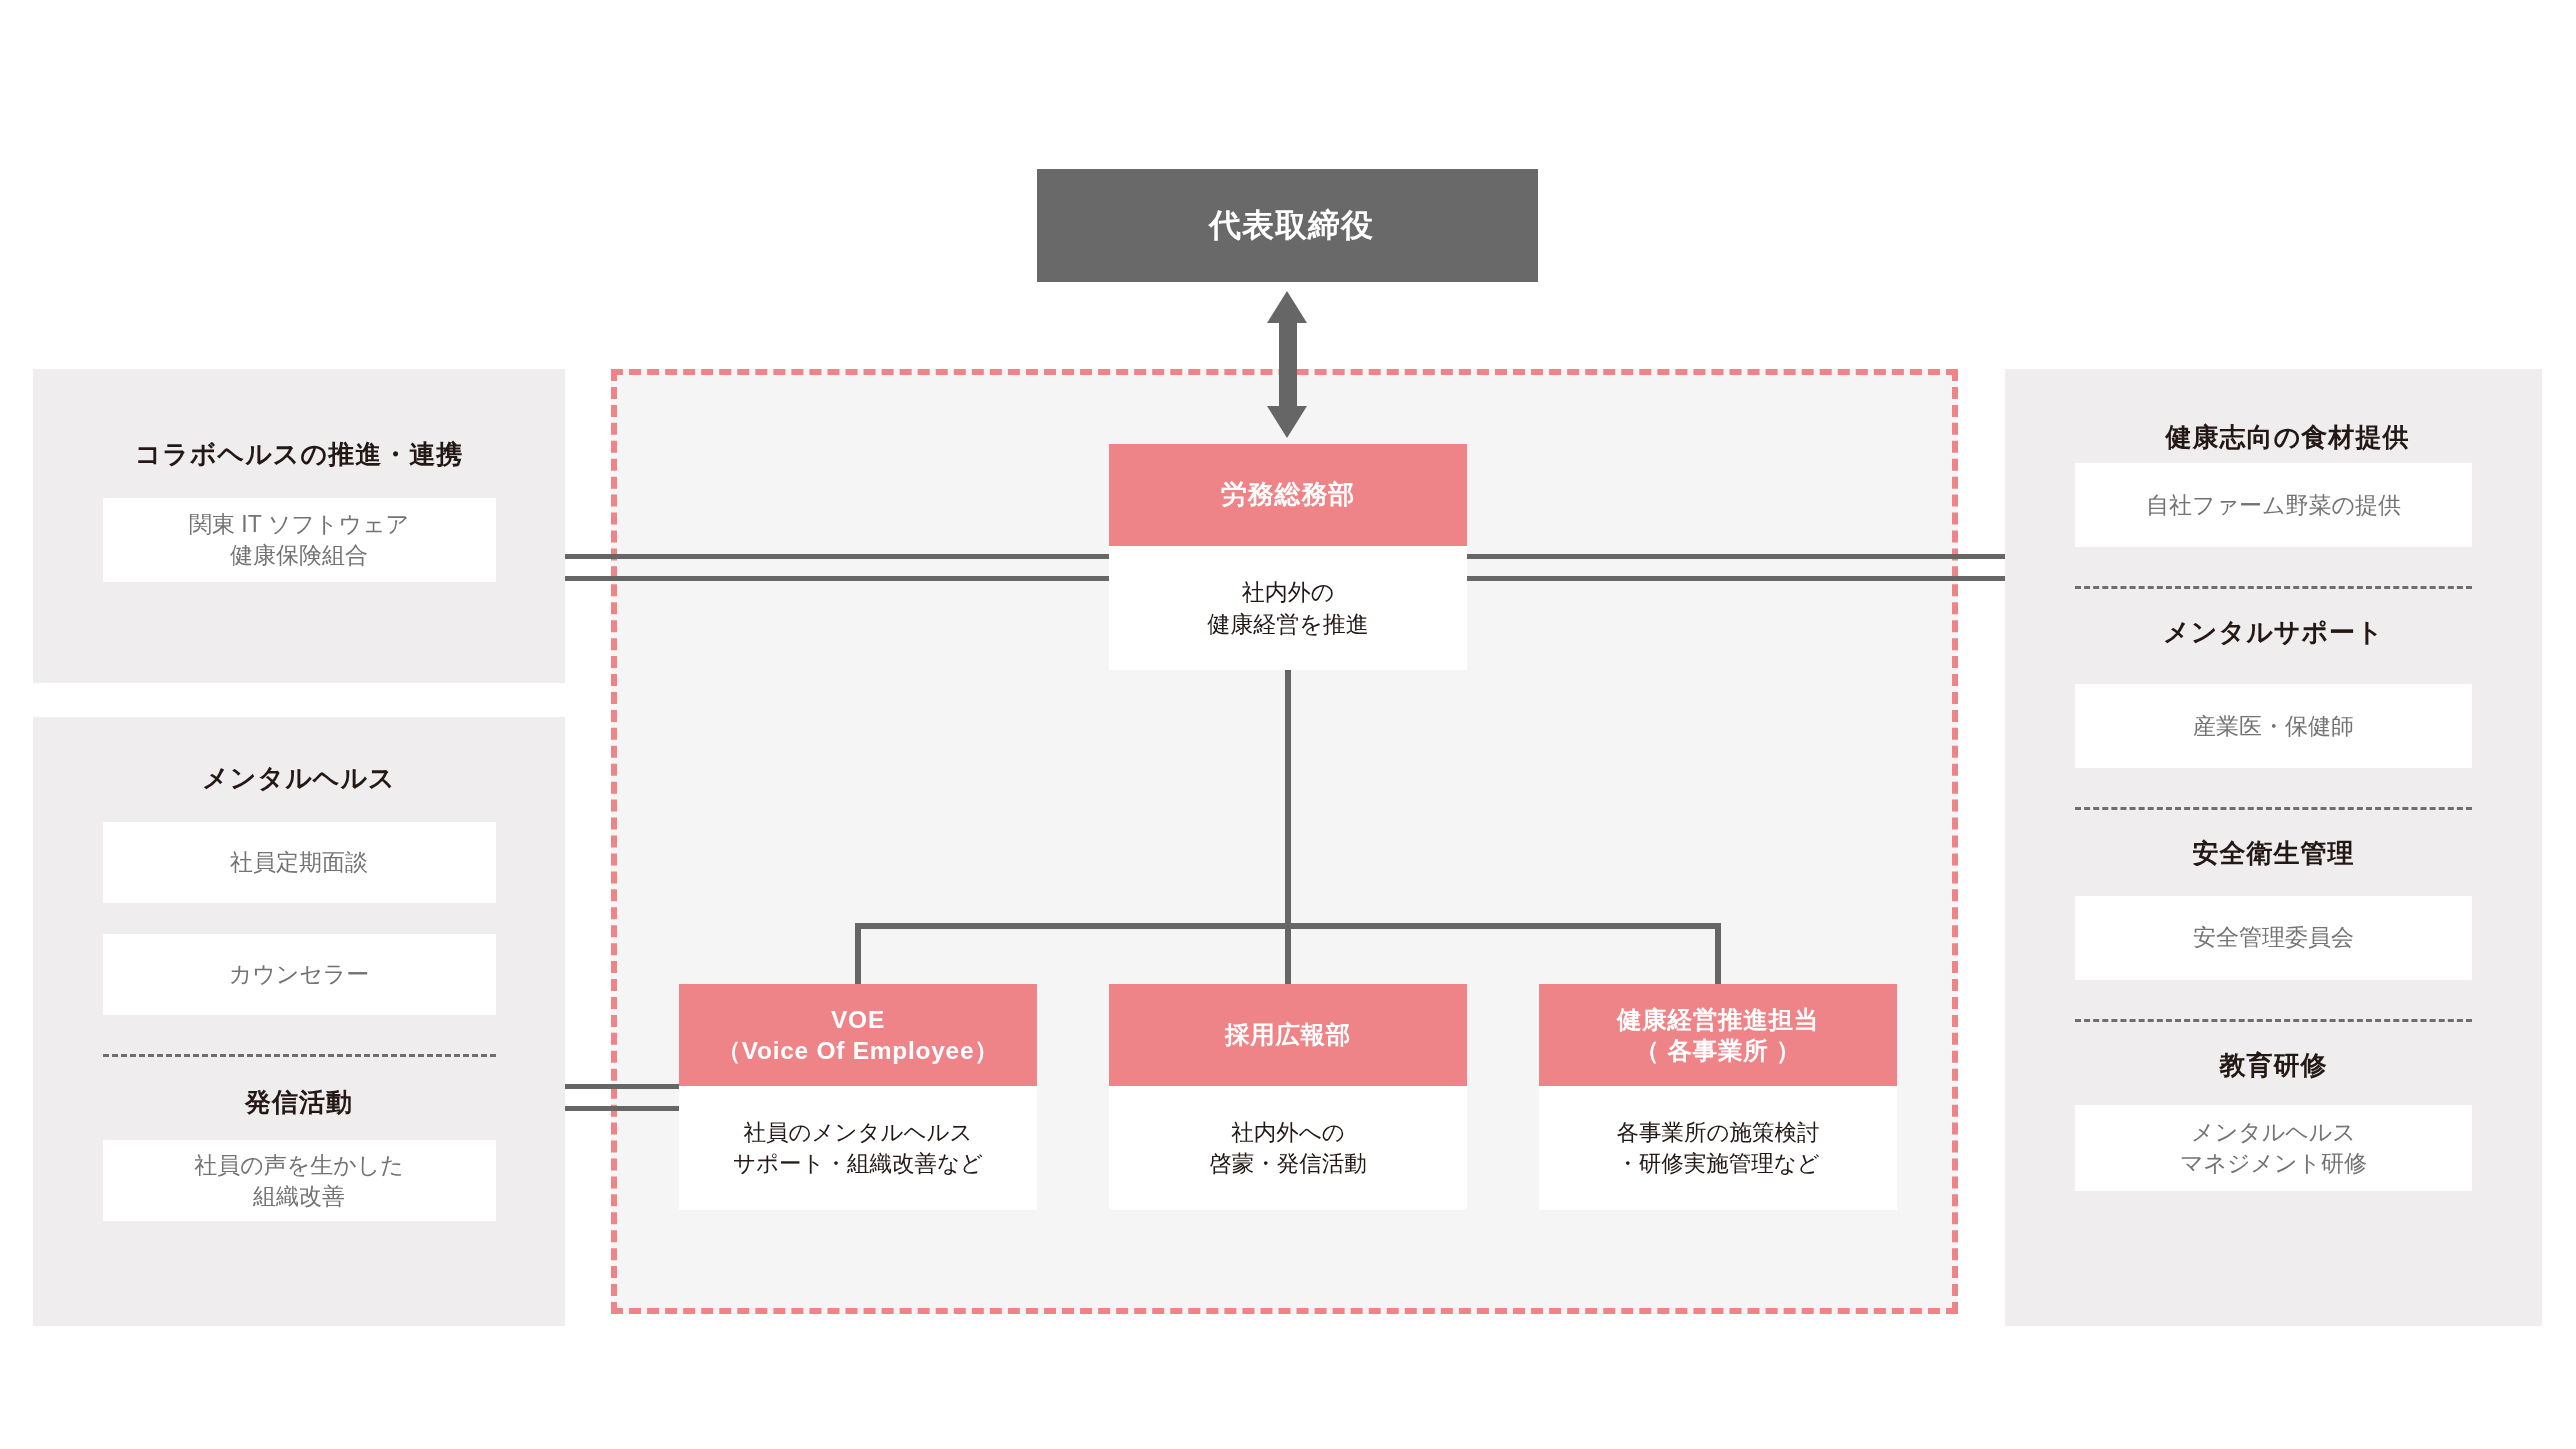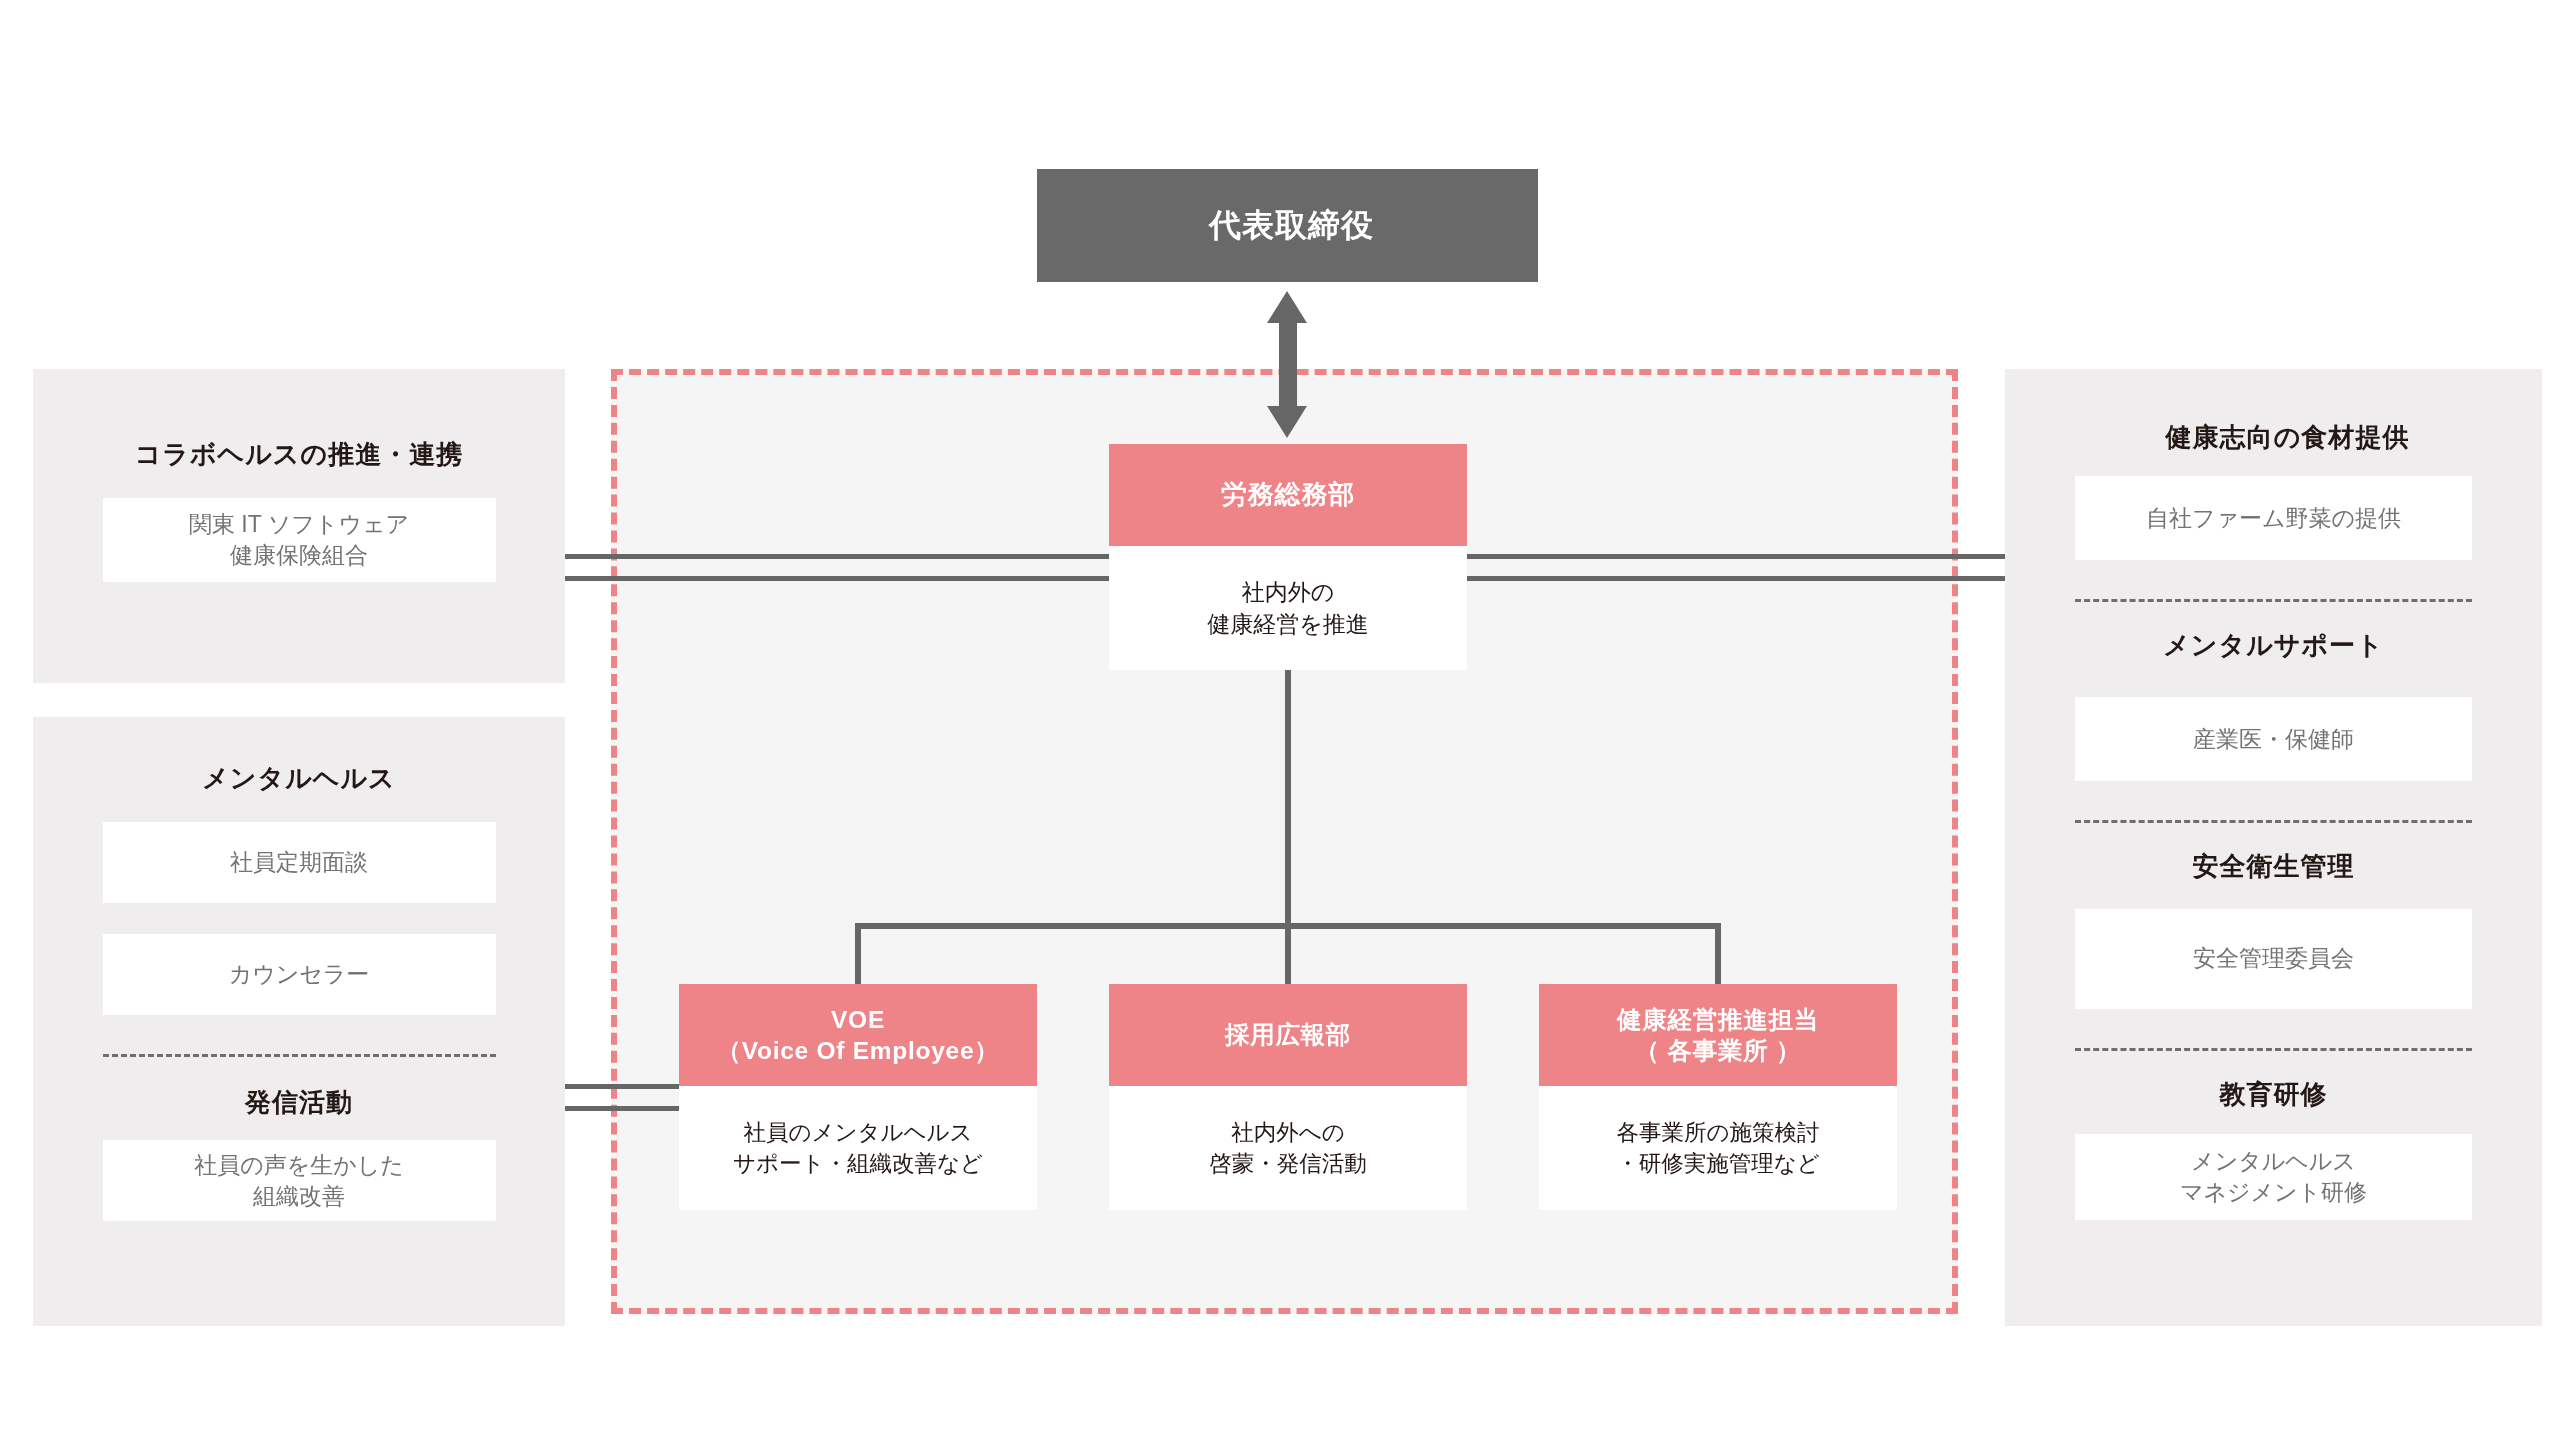--- a/index.html
+++ b/index.html
@@ -52,26 +52,26 @@
   
   .panel-left-2 .sec-title.t1 { margin-top: 46px; }
   .panel-left-2 .card.c1 { width: 393px; height: 81px; margin-top: 28px; }
   .panel-left-2 .card.c2 { width: 393px; height: 81px; margin-top: 31px; }
   .panel-left-2 .divider-dash { width: 393px; margin-top: 39px; }
   .panel-left-2 .sec-title.t2 { margin-top: 30px; }
   .panel-left-2 .card.c3 { width: 393px; height: 81px; margin-top: 22px; }
 
   
   .panel-right .sec-title.r1 { margin-top: 53px; padding-left: 28px; }
-  .panel-right .card.rc1 { width: 397px; height: 84px; margin-top: 23px; }
+  .panel-right .card.rc1 { width: 397px; height: 84px; margin-top: 10px; }
   .panel-right .divider-dash { width: 397px; margin-top: 39px; }
   .panel-right .sec-title.r2 { margin-top: 28px; }
   .panel-right .card.rc2 { width: 397px; height: 84px; margin-top: 36px; }
   .panel-right .sec-title.r3 { margin-top: 28px; }
-  .panel-right .card.rc3 { width: 397px; height: 100px; margin-top: 26px; }
+  .panel-right .card.rc3 { width: 397px; height: 84px; margin-top: 26px; }
   .panel-right .sec-title.r4 { margin-top: 28px; }
   .panel-right .card.rc4 { width: 397px; height: 86px; margin-top: 24.5px; }
 
   
   .dashed-region {
     position: absolute;
     left: 611px; top: 369px;
     width: 1347px; height: 945px;
     background: #F5F5F5;
     border: 6.4px dashed #EE8487;

